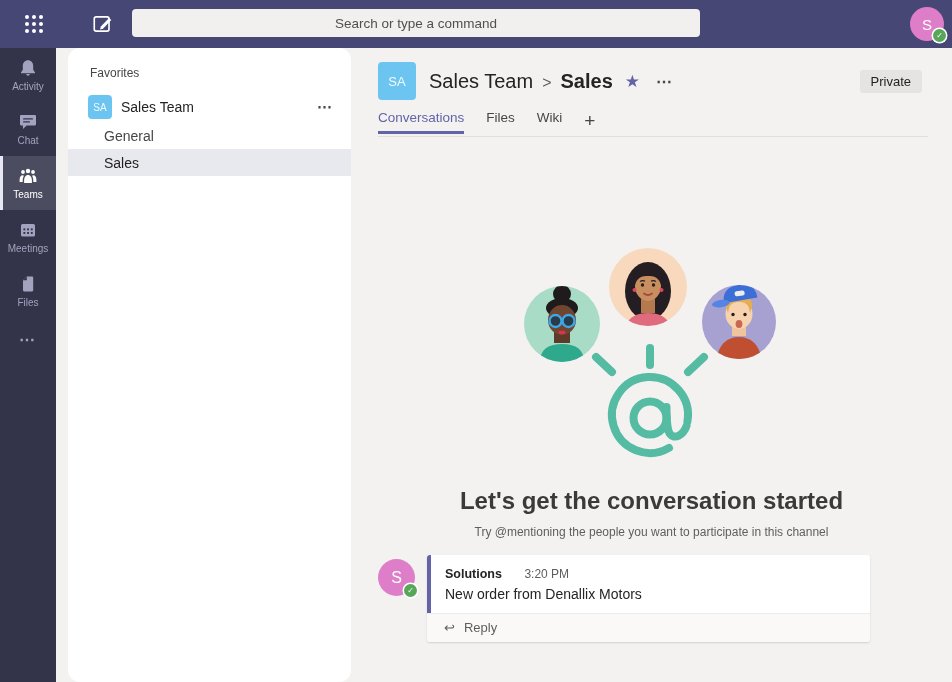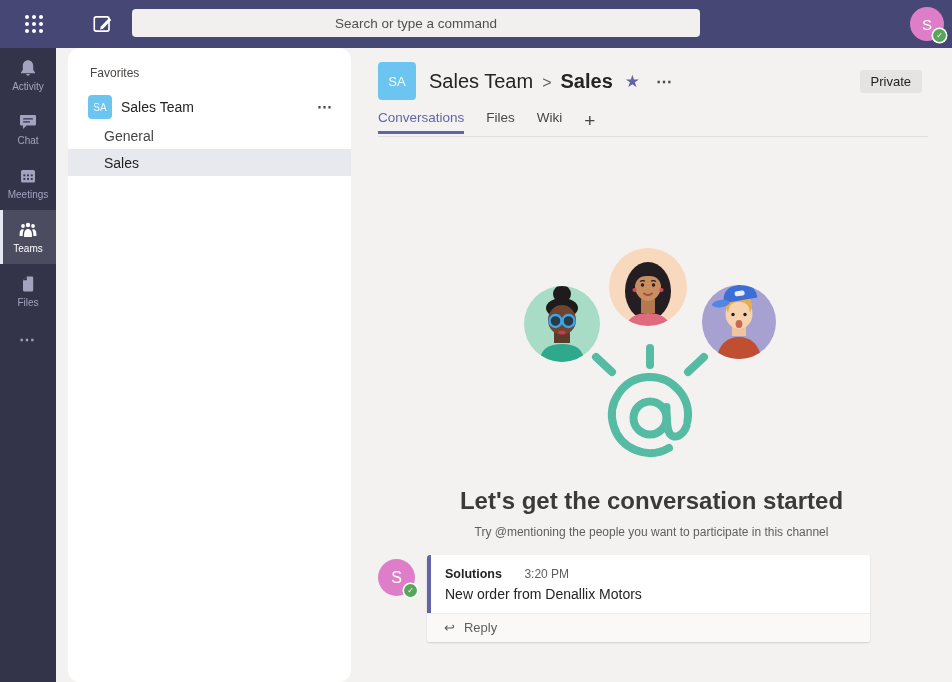--- a/index.html
+++ b/index.html
@@ -131,46 +131,46 @@
     <span class="rlabel">Activity</span>
   </div>
   <div class="rail-item">
     <svg width="20" height="20" viewBox="0 0 20 20">
       <path fill="currentColor" d="M3.2 3h13.6c.7 0 1.2.5 1.2 1.2v8.1c0 .7-.5 1.2-1.2 1.2H8.5L5 17v-3.5H3.2c-.7 0-1.2-.5-1.2-1.2V4.2C2 3.5 2.5 3 3.2 3z"></path>
       <rect x="5" y="6.2" width="10" height="1.4" rx=".7" fill="#33344A"></rect>
       <rect x="5" y="9.2" width="7" height="1.4" rx=".7" fill="#33344A"></rect>
     </svg>
     <span class="rlabel">Chat</span>
   </div>
+  <div class="rail-item active">
+    <svg width="20" height="20" viewBox="0 0 20 20">
+      <g fill="currentColor">
+        <circle cx="5" cy="6" r="1.9"></circle>
+          <circle cx="10" cy="5" r="2.2"></circle>
+          <circle cx="15" cy="6" r="1.9"></circle>
+        <path d="M10 9c2.6 0 3.9 2.5 3.9 5.5V17H6.1v-2.5C6.1 11.5 7.4 9 10 9z"></path>
+        <path d="M4.6 9.3c.5 0 1 .2 1.4.5-.9 1.3-1.3 3-1.3 4.7V16H1.6v-2.2c0-2.4 1.2-4.5 3-4.5z"></path>
+        <path d="M15.4 9.3c1.8 0 3 2.1 3 4.5V16h-3.1v-1.5c0-1.7-.4-3.4-1.3-4.7.4-.3.9-.5 1.4-.5z"></path>
+      </g>
+    </svg>
+    <span class="rlabel">Teams</span>
+  </div>
   <div class="rail-item">
     <svg width="20" height="20" viewBox="0 0 20 20">
       <rect x="3" y="4" width="14" height="12.6" rx="1.6" fill="currentColor"></rect>
       <g fill="#33344A">
         <rect x="5.4" y="8.4" width="1.9" height="1.9"></rect>
           <rect x="9.1" y="8.4" width="1.9" height="1.9"></rect>
           <rect x="12.8" y="8.4" width="1.9" height="1.9"></rect>
         <rect x="5.4" y="12" width="1.9" height="1.9"></rect>
           <rect x="9.1" y="12" width="1.9" height="1.9"></rect>
           <rect x="12.8" y="12" width="1.9" height="1.9"></rect>
       </g>
     </svg>
     <span class="rlabel">Meetings</span>
-  </div>
-  <div class="rail-item active">
-    <svg width="20" height="20" viewBox="0 0 20 20">
-      <g fill="currentColor">
-        <circle cx="5" cy="6" r="1.9"></circle>
-          <circle cx="10" cy="5" r="2.2"></circle>
-          <circle cx="15" cy="6" r="1.9"></circle>
-        <path d="M10 9c2.6 0 3.9 2.5 3.9 5.5V17H6.1v-2.5C6.1 11.5 7.4 9 10 9z"></path>
-        <path d="M4.6 9.3c.5 0 1 .2 1.4.5-.9 1.3-1.3 3-1.3 4.7V16H1.6v-2.2c0-2.4 1.2-4.5 3-4.5z"></path>
-        <path d="M15.4 9.3c1.8 0 3 2.1 3 4.5V16h-3.1v-1.5c0-1.7-.4-3.4-1.3-4.7.4-.3.9-.5 1.4-.5z"></path>
-      </g>
-    </svg>
-    <span class="rlabel">Teams</span>
   </div>
   <div class="rail-item">
     <svg width="20" height="20" viewBox="0 0 20 20">
       <path fill="currentColor" d="M14 2.5H8.8L5 6.3v10c0 .7.5 1.2 1.2 1.2H14c.7 0 1.2-.5 1.2-1.2V3.7c0-.7-.5-1.2-1.2-1.2z"></path>
       <path fill="#33344A" d="M8.8 2.5v3.8H5z"></path>
     </svg>
     <span class="rlabel">Files</span>
   </div>
   <div class="rail-more">⋯</div>
 </div>

